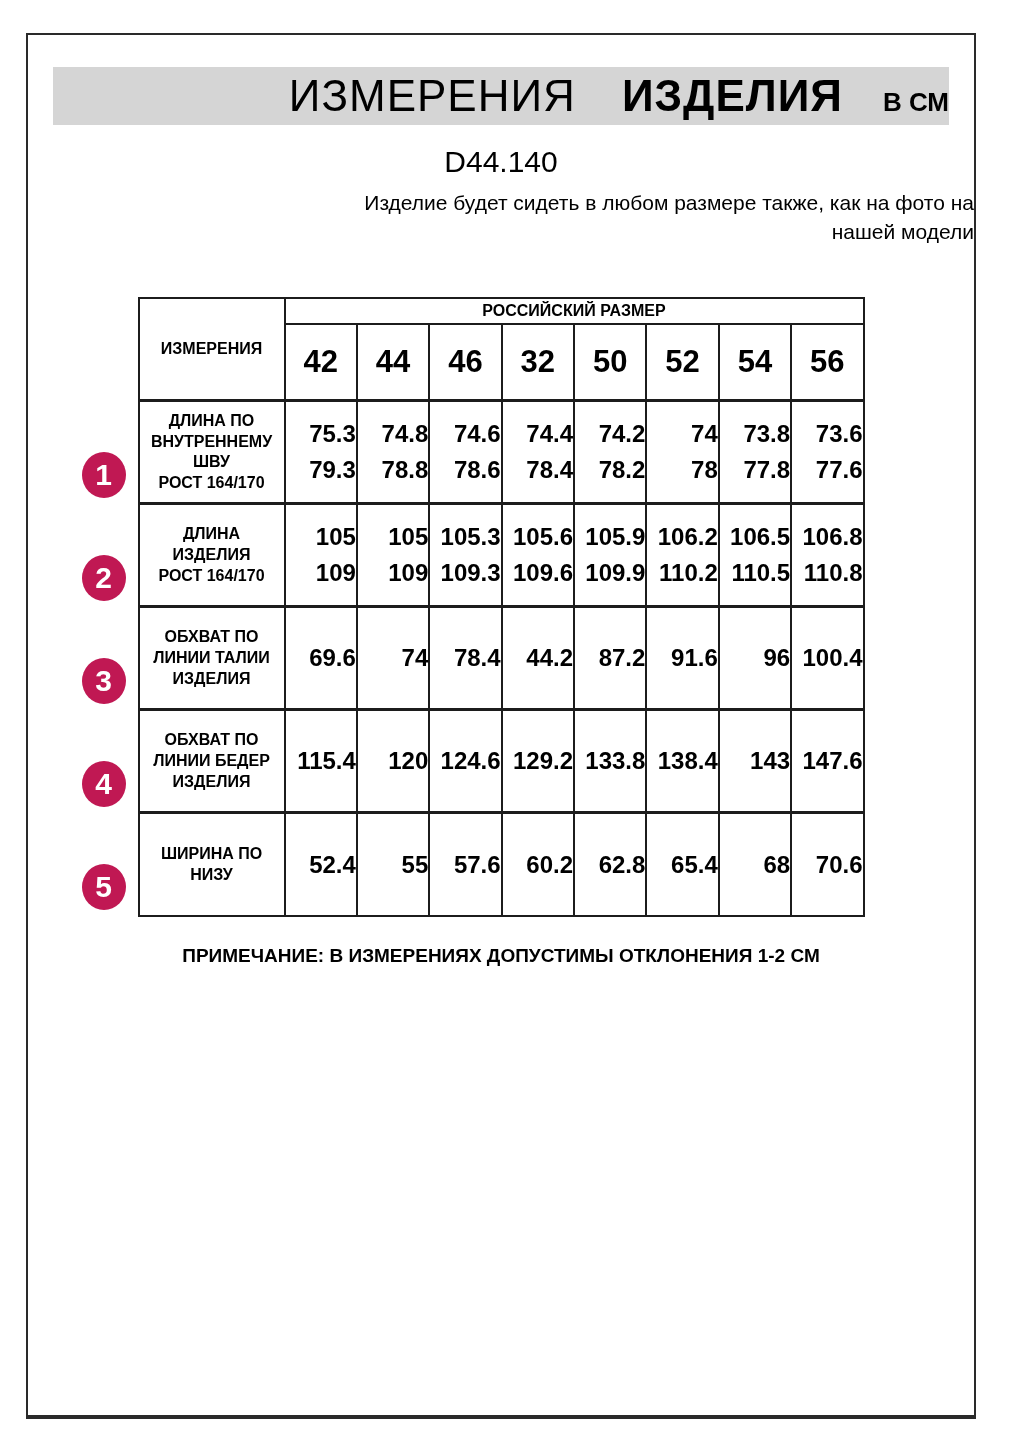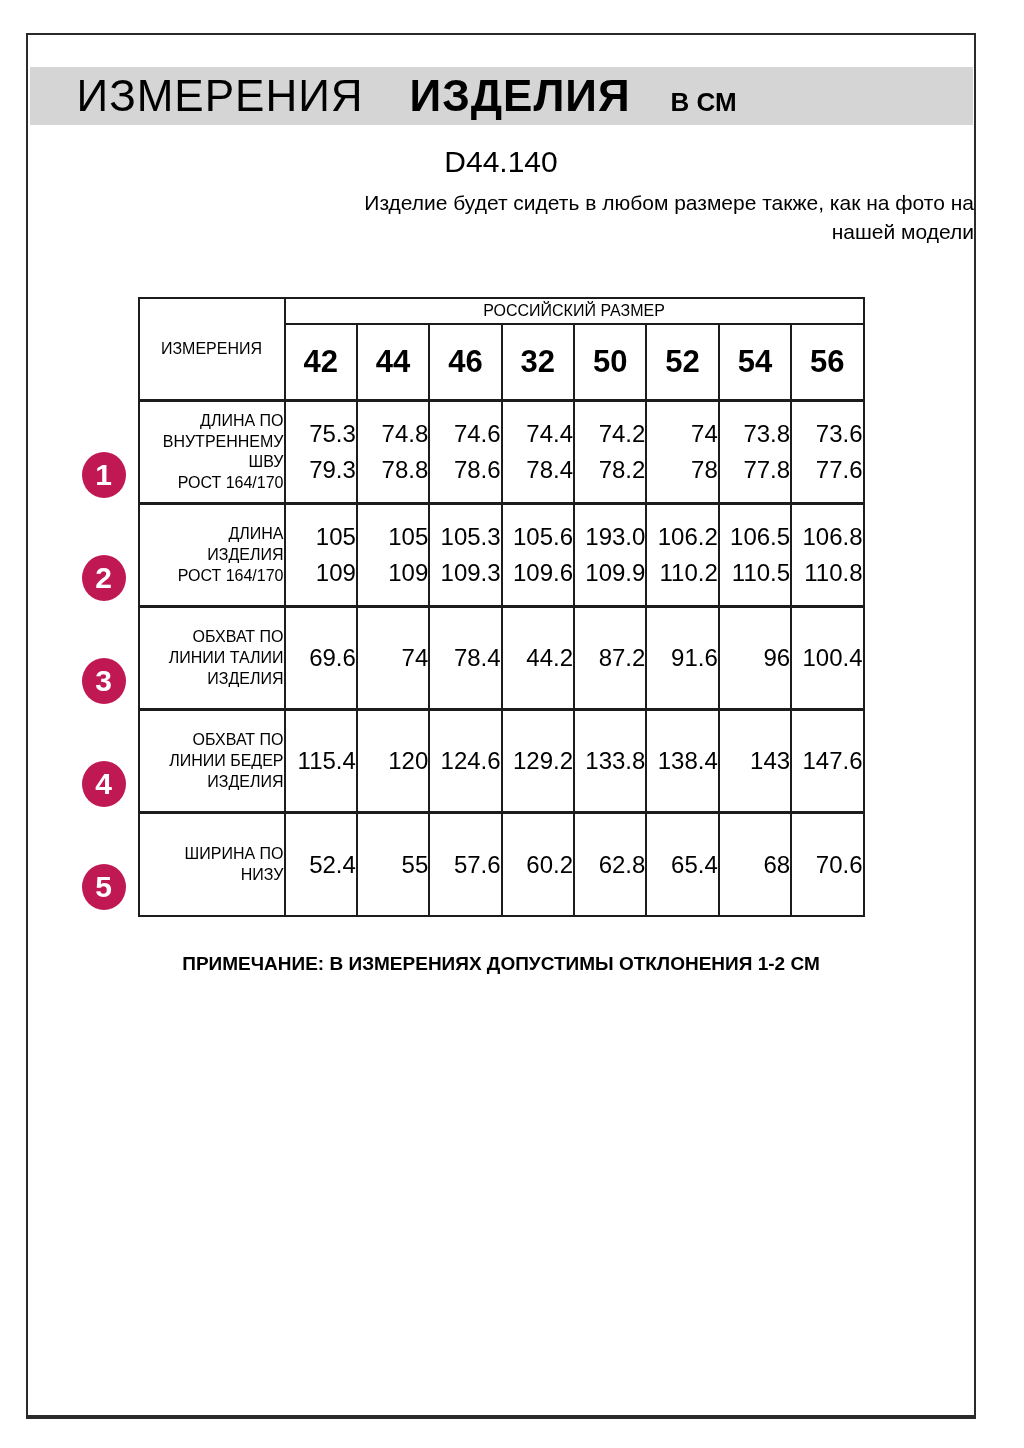--- a/index.html
+++ b/index.html
@@ -25,24 +25,23 @@
     box-sizing: border-box;
     border: 2px solid var(--frame_border, #2a2a2a);
     border-bottom-width: 4px;
     background: #ffffff;
   }
   .header-bar {
     width: 896px;
     height: 58px;
     margin: 32px auto 0;
     background: var(--header_bar, #d5d5d5);
-    text-align: left;
+    text-align: right;
     line-height: 58px;
     white-space: nowrap;
-    padding-left: 47px;
   }
   .header-bar .t-reg  { font-size: 44px; font-weight: 400; letter-spacing: 1px; }
   .header-bar .t-bold { font-size: 44px; font-weight: 700; margin-left: 46px; letter-spacing: 1px; }
   .header-bar .t-unit { font-size: 26px; font-weight: 600; margin-left: 40px; }
   .model {
     margin-top: 20px;
     text-align: center;
     font-size: 30px;
     font-weight: 400;
   }
@@ -63,34 +62,33 @@
     table-layout: fixed;
     width: 727px;
   }
   table.size-table col.c0 { width: 146px; }
   table.size-table th,
   table.size-table td {
     border: 2px solid var(--table_border, #1c1c1c);
     padding: 0;
     text-align: center;
     vertical-align: middle;
-    font-weight: 400;
+    font-weight: 700;
     background: #fff;
   }
   tr.hdr1 { height: 26px; }
   tr.hdr1 th.group { font-size: 16px; }
   th.corner { font-size: 16px; }
   tr.hdr2 { height: 77px; }
   tr.hdr2 th.size { font-size: 31px; font-weight: 700; }
   tr.r { height: 103px; }
   tr.r th.label {
     font-size: 16px;
     line-height: 1.3;
     white-space: pre-line;
-    text-align: right;
   }
   tr.r td {
     font-size: 24px;
     line-height: 1.5;
     white-space: pre-line;
     text-align: right;
   }
   tr.r th, tr.r td { border-top-width: 3px; }
   .badge {
     position: absolute;
@@ -105,21 +103,21 @@
     display: flex;
     align-items: center;
     justify-content: center;
   }
   .badge.b1 { top: 155px; }
   .badge.b2 { top: 258px; }
   .badge.b3 { top: 361px; }
   .badge.b4 { top: 464px; }
   .badge.b5 { top: 567px; }
   .note {
-    margin-top: 36px;
+    margin-top: 28px;
     text-align: center;
     font-size: 19px;
     font-weight: 700;
   }
 </style>
 </head>
 <body>
 
 <div class="canvas">
   <div class="frame">
@@ -196,21 +194,21 @@
 ИЗДЕЛИЯ
 РОСТ 164/170</th>
             <td>105
 109</td>
             <td>105
 109</td>
             <td>105.3
 109.3</td>
             <td>105.6
 109.6</td>
-            <td>193.0
+            <td>105.9
 109.9</td>
             <td>106.2
 110.2</td>
             <td>106.5
 110.5</td>
             <td>106.8
 110.8</td>
           </tr>
 
           <tr class="r">

